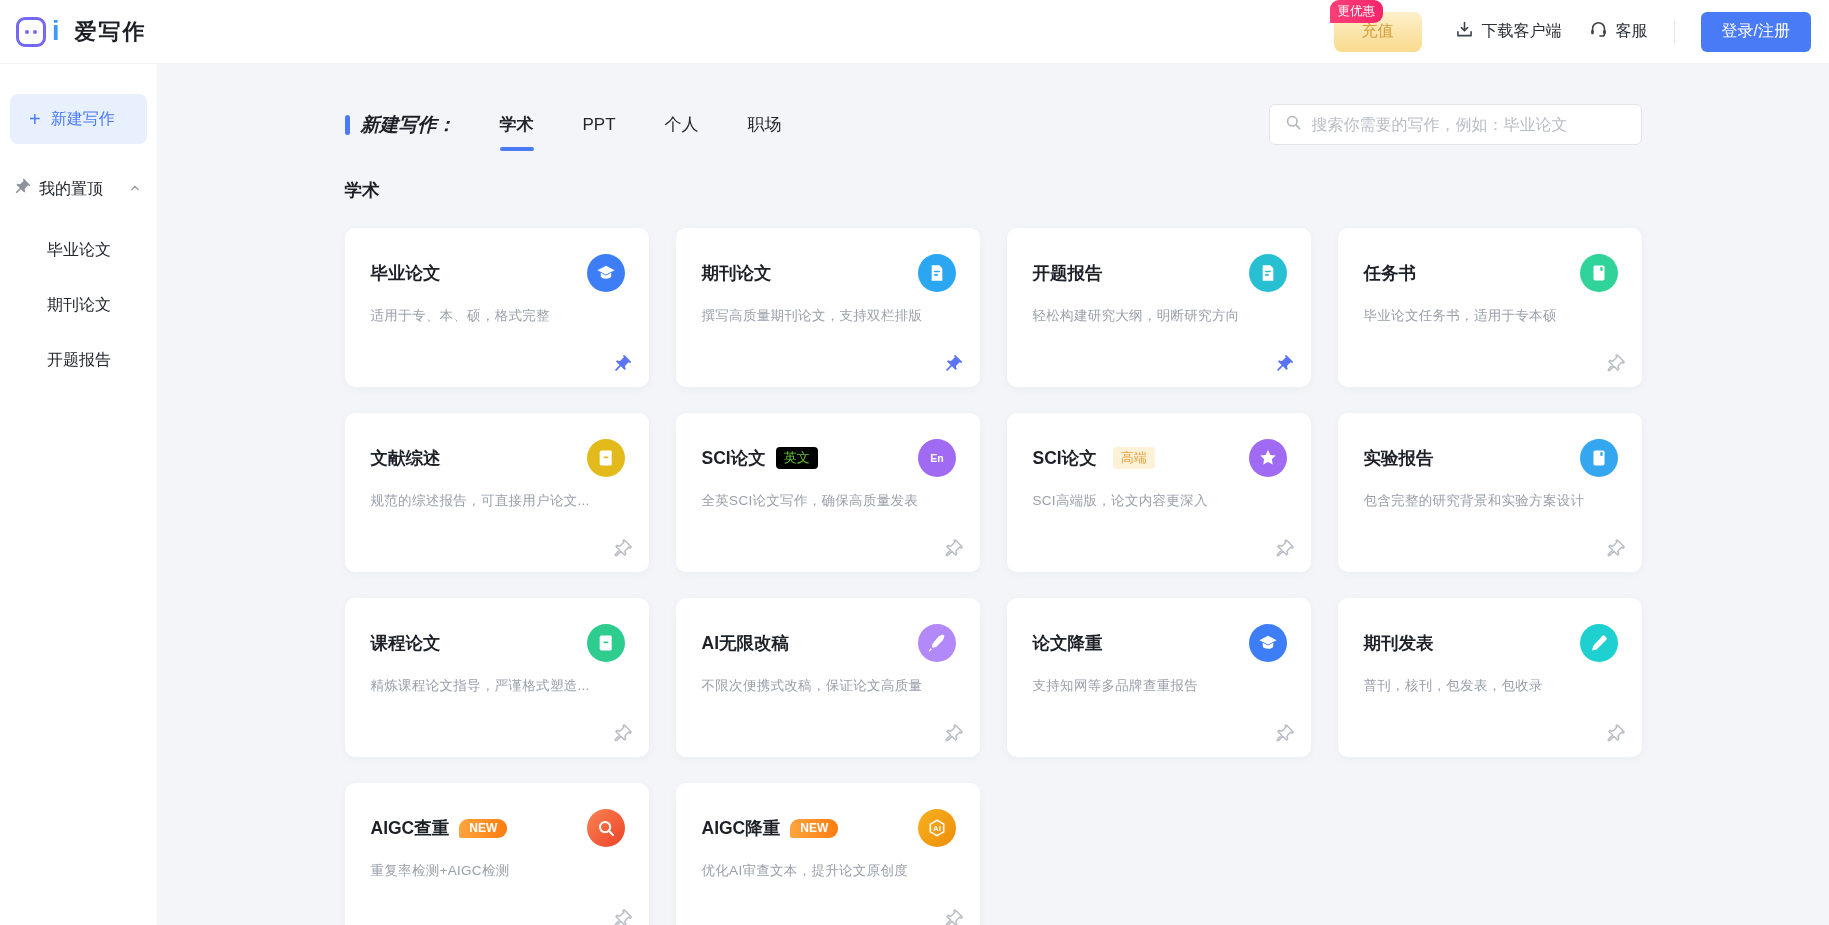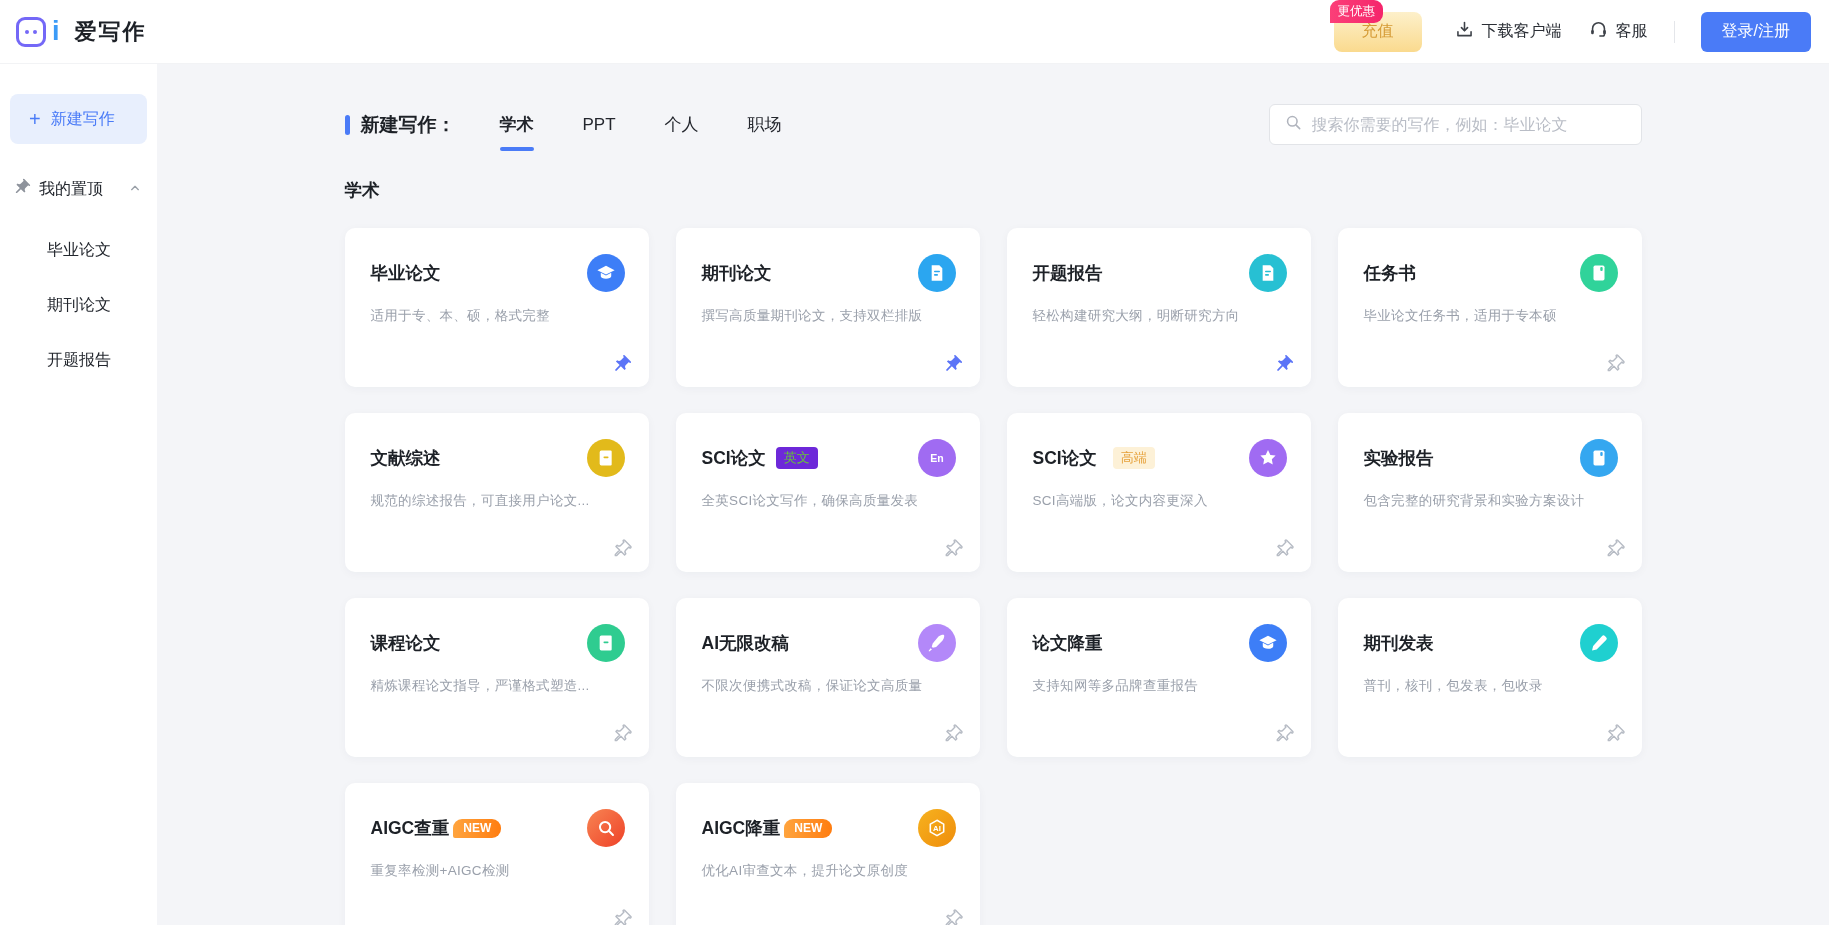--- a/index.html
+++ b/index.html
@@ -57,21 +57,21 @@
   }
   .side-pinned-hdr .pin-ic svg { width: 19px; height: 19px; transform: rotate(45deg); }
   .side-pinned-hdr .chev { margin-left: auto; }
   .side-pinned-hdr .chev svg { width: 16px; height: 16px; }
   .side-list { margin-top: 22px; }
   .side-item { padding: 17px 0 17px 47px; font-size: 16px; color: #23272e; cursor: pointer; }
   
   .main { flex: 1; padding-top: 40px; }
   .container { width: 1297px; margin: 0 auto; }
   .top-row { display: flex; align-items: center; }
-  .heading { display: flex; align-items: center; font-size: 19px; font-weight: bold; }
+  .heading { display: flex; align-items: center; font-size: 19px; font-weight: bold; font-style: italic; }
   .heading::before {
     content: ""; width: 5px; height: 20px; background: var(--accent, #4a7bf7);
     border-radius: 3px; margin-right: 11px;
   }
   .tabs { display: flex; align-items: center; gap: 49px; margin-left: 44px; }
   .tab { font-size: 17px; color: #23262d; position: relative; cursor: pointer; padding: 2px 0; }
   .tab.active { font-weight: bold; }
   .tab.active::after {
     content: ""; position: absolute; left: 50%; transform: translateX(-50%);
     bottom: -13px; width: 34px; height: 4px; border-radius: 2px; background: var(--accent, #4a7bf7);
@@ -95,24 +95,24 @@
   }
   .card {
     background: #fff; border-radius: 10px; height: 159px; position: relative;
     padding: 26px 24px 0 26px; box-shadow: 0 2px 10px rgba(30,40,70,0.04); cursor: pointer;
   }
   .card-top { display: flex; align-items: center; }
   .card-title { font-size: 17.5px; font-weight: bold; color: #1d2127; }
   .card-tag {
     margin-left: 10px; font-size: 13px; padding: 2.5px 8px; border-radius: 4px; line-height: 1.3;
   }
-  .card-tag.green  { background: #6d28d9; color: #67c23a; }
+  .card-tag.green  { background: #000000; color: #67c23a; }
   .card-tag.orange { background: #fdf1d7; color: #e6a23c; margin-left: 16px; }
   .card-badge {
-    margin-left: 4px; font-size: 12px; font-weight: bold; color: #fff;
+    margin-left: 10px; font-size: 12px; font-weight: bold; color: #fff;
     background: linear-gradient(90deg, #ffa43e, #ff7d10);
     padding: 3.5px 10px; border-radius: 9px 9px 9px 2px; line-height: 1;
   }
   .card-icon {
     margin-left: auto; width: 38px; height: 38px; border-radius: 50%;
     display: flex; align-items: center; justify-content: center; flex-shrink: 0;
   }
   .card-icon svg { width: 22px; height: 22px; }
   .card-desc { margin-top: 15px; font-size: 13.5px; color: #9aa0ab; letter-spacing: .3px; }
   .card-pin { position: absolute; right: 17px; bottom: 12px; width: 21px; height: 21px; }

